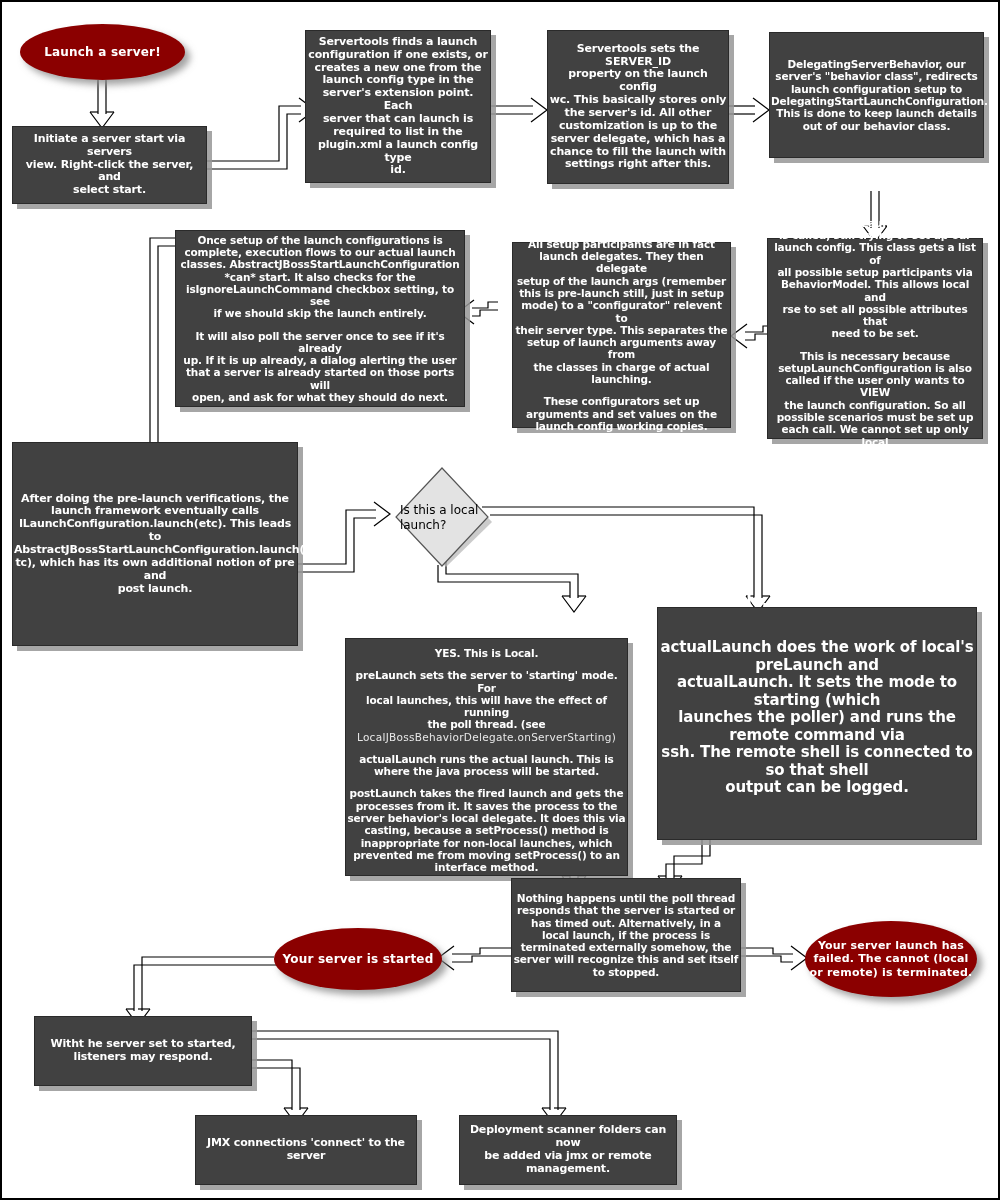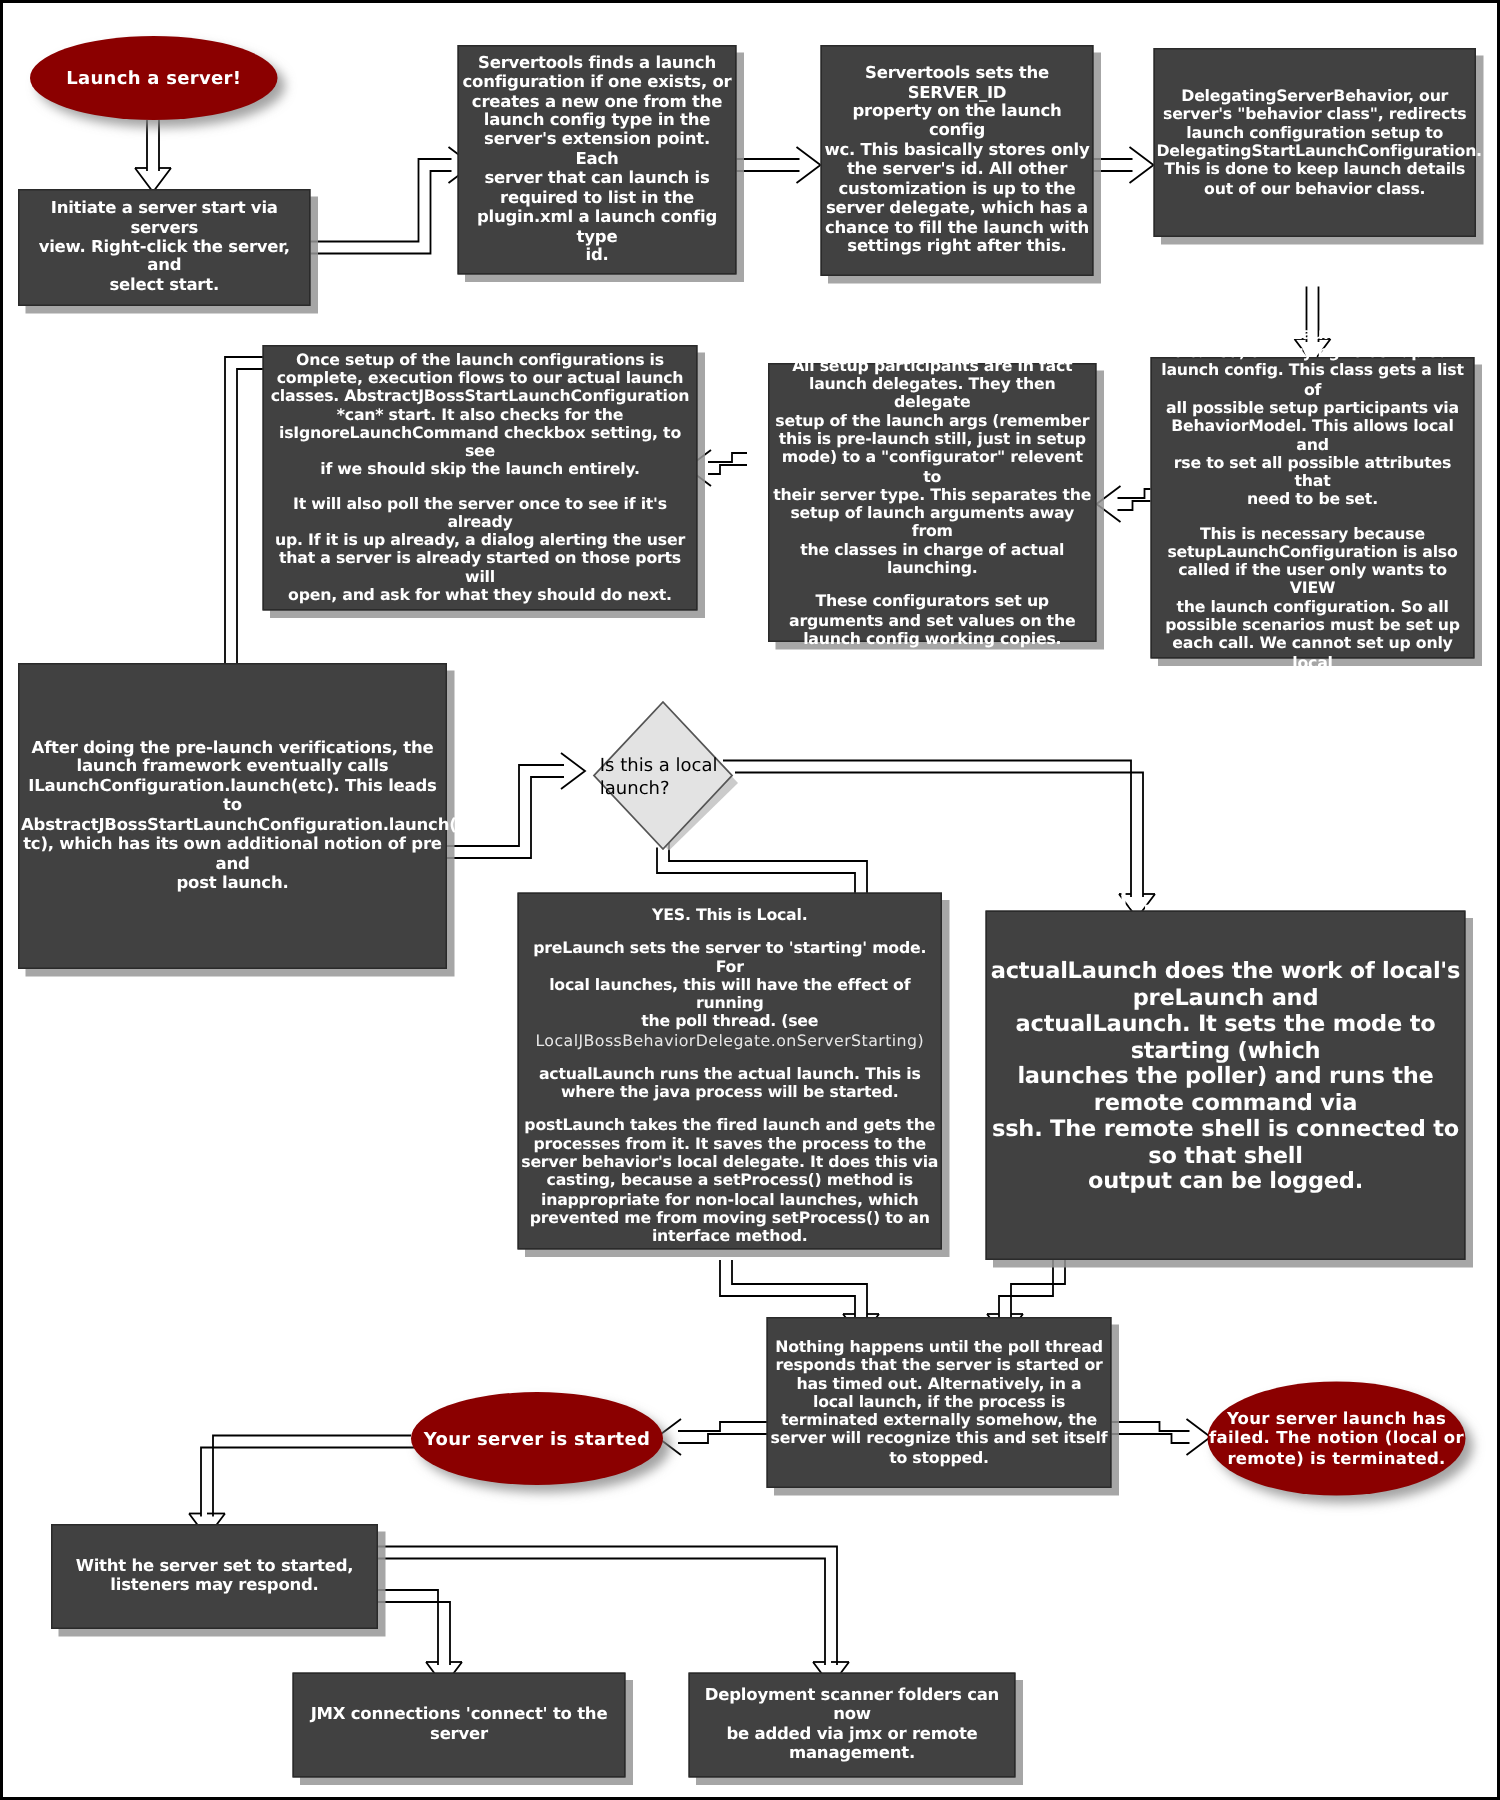--- a/index.html
+++ b/index.html
@@ -310,21 +310,21 @@
     <svg class="dia" viewBox="0 0 108 106" xmlns="http://www.w3.org/2000/svg">
       <polygon points="58,8 104,57 58,102 12,57" fill="#b9b9b9" opacity="0.75"></polygon>
       <polygon points="54,3 100,52 54,101 8,52" fill="#e3e3e3" stroke="#555555" stroke-width="1.2"></polygon>
     </svg>
     <div class="dlabel">
       <span class="line">Is this a local</span>
       <span class="line">launch?</span>
     </div>
   </div>
 
-  <div class="node proc" style="left:343px; top:593px; width:283px; height:238px; font-size:10.5px; align-items:flex-start; padding-top:8px;">
+  <div class="node proc" style="left:343px; top:636px; width:283px; height:238px; font-size:10.5px; align-items:flex-start; padding-top:8px;">
     <span class="txt">
       <span class="line">YES. This is Local.</span>
       <span class="gap"></span>
       <span class="line">preLaunch sets the server to 'starting' mode. For</span>
       <span class="line">local launches, this will have the effect of running</span>
       <span class="line">the poll thread. (see</span>
       <span class="line mono-sub">LocalJBossBehaviorDelegate.onServerStarting)</span>
       <span class="gap"></span>
       <span class="line">actualLaunch runs the actual launch.  This is</span>
       <span class="line">where the java process will be started.</span>
@@ -368,21 +368,21 @@
     </span>
   </div>
 
   <div class="node term" style="left:272px; top:926px; width:168px; height:62px; font-size:12px;">
     <span>Your server is started</span>
   </div>
 
   <div class="node term" style="left:803px; top:919px; width:172px; height:76px; font-size:11px;">
     <span class="txt" style="width:100%;">
       <span class="line">Your server launch has</span>
-      <span class="line">failed. The notion</span>
+      <span class="line">failed. The cannot</span>
       <span class="line">(local or remote) is</span>
       <span class="line">terminated.</span>
     </span>
   </div>
 
   <div class="node proc" style="left:32px; top:1014px; width:218px; height:70px; font-size:11px;">
     <span class="txt">
       <span class="line">Witht he server set to started,</span>
       <span class="line">listeners may respond.</span>
     </span>

